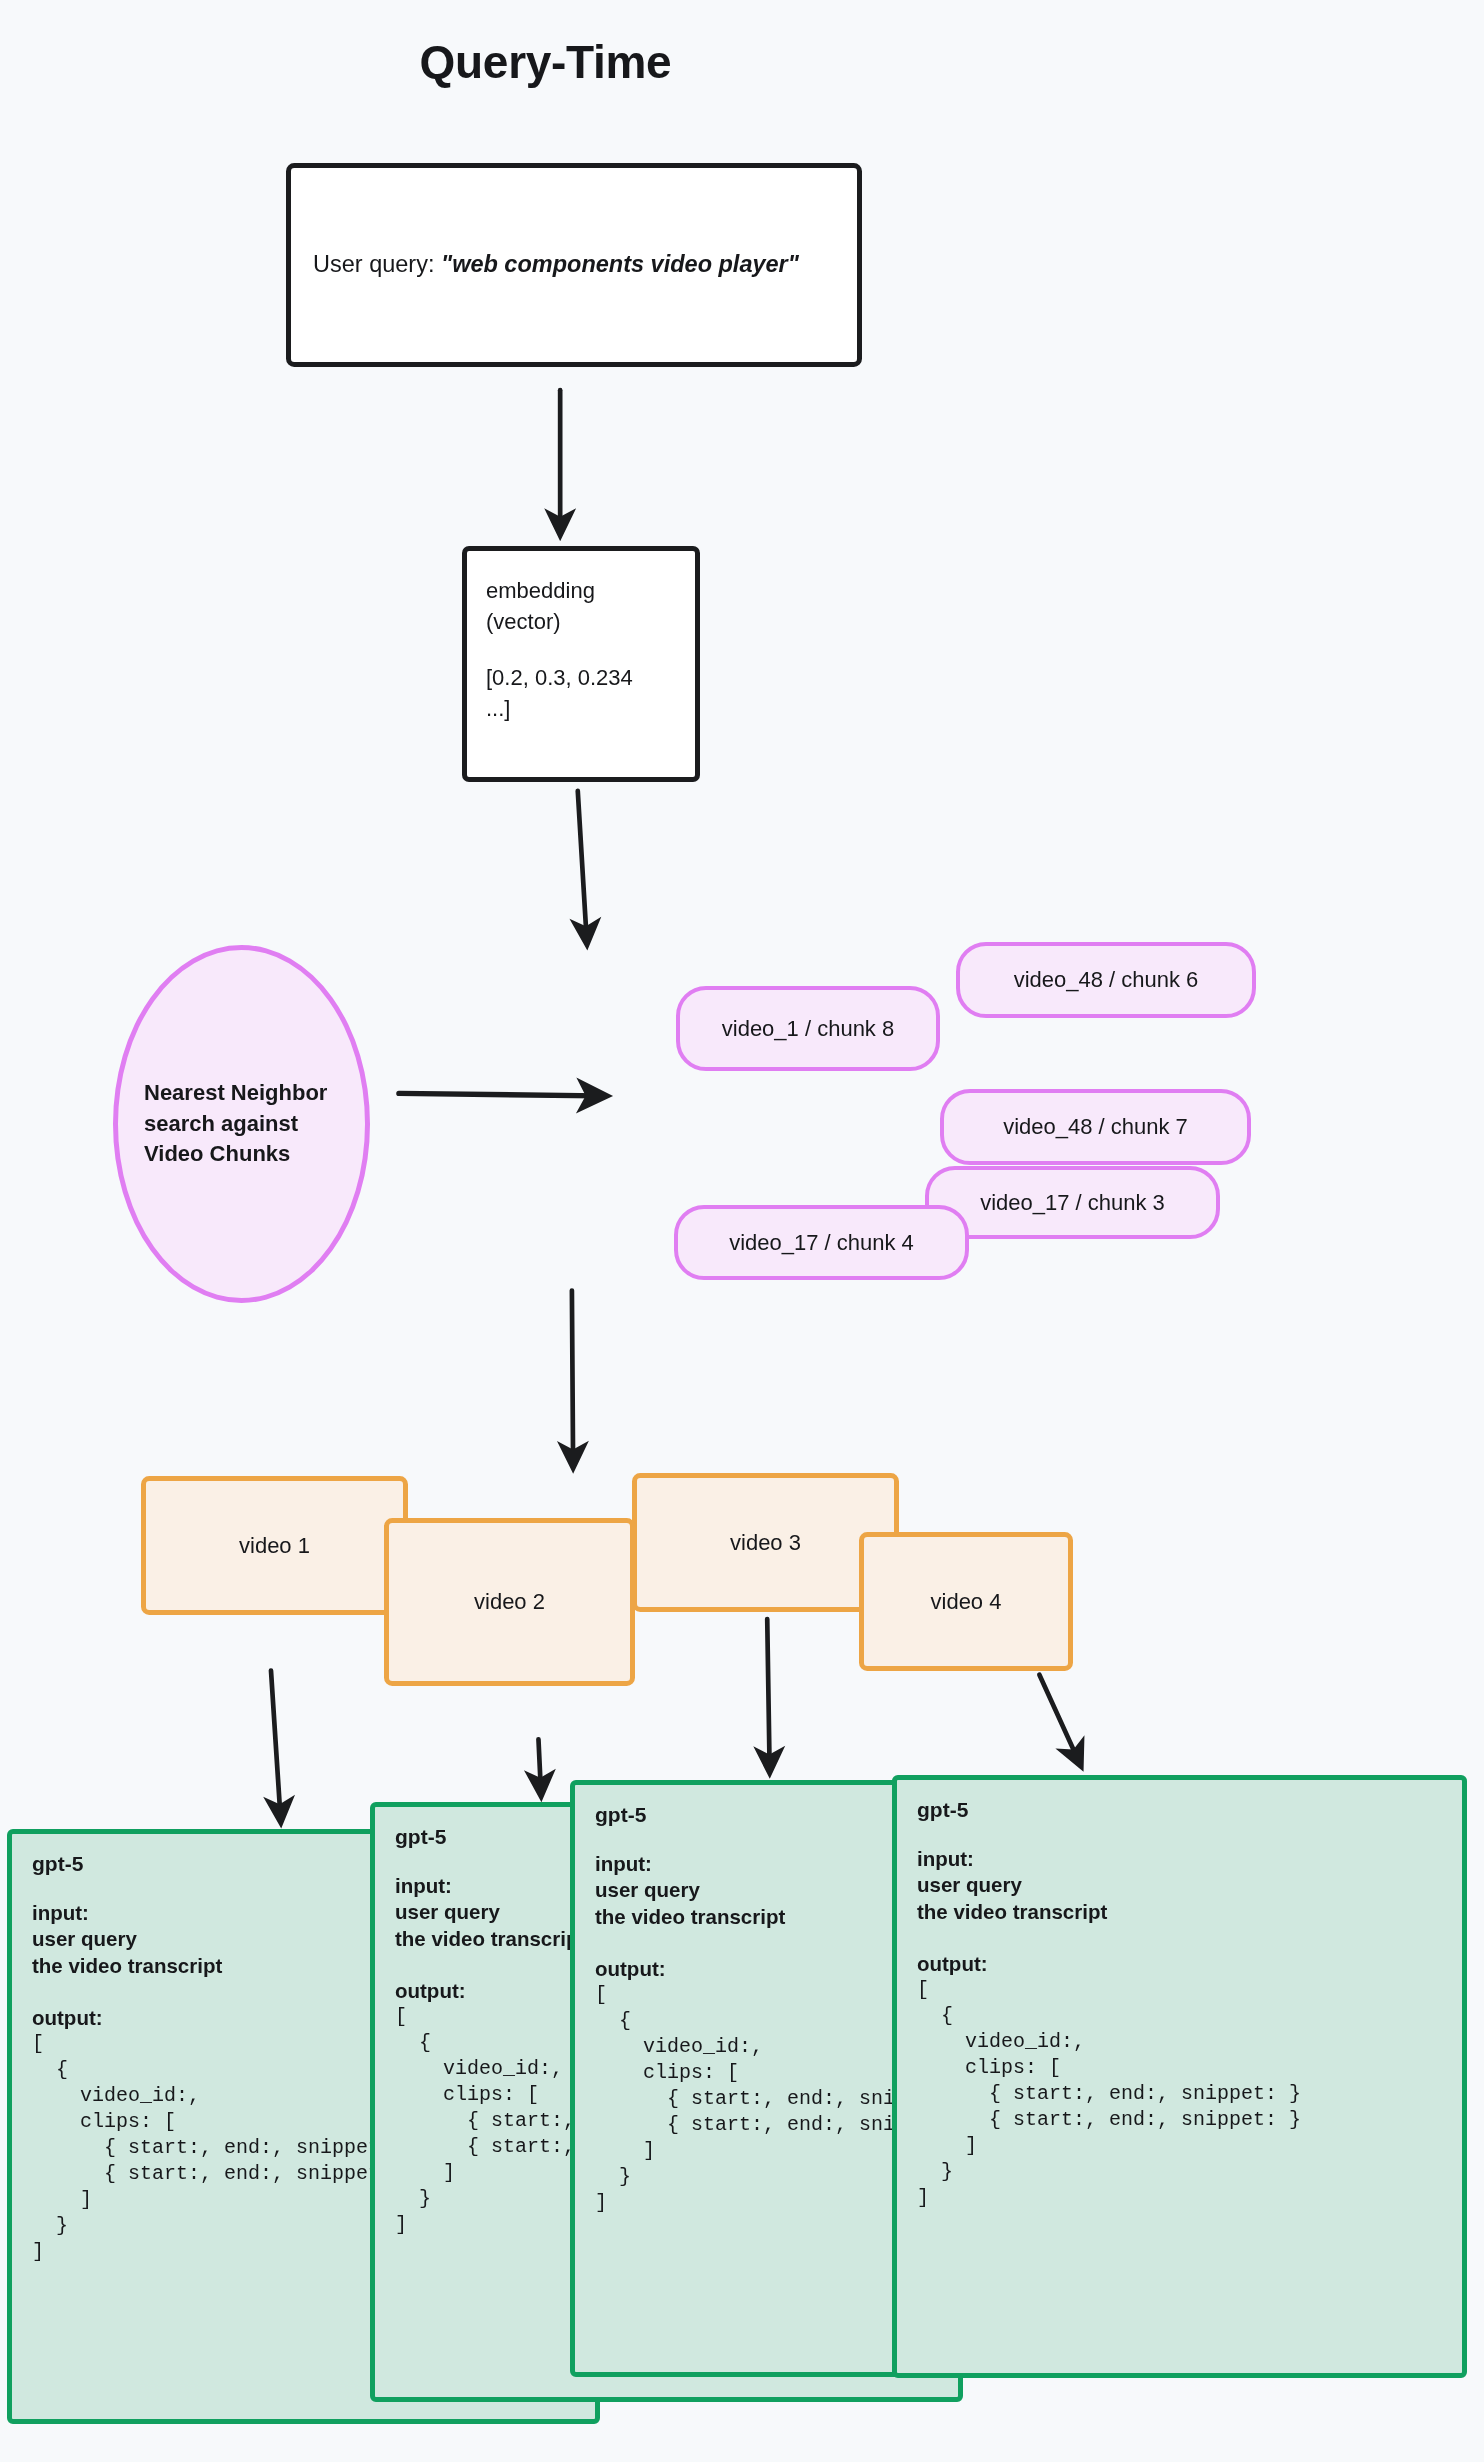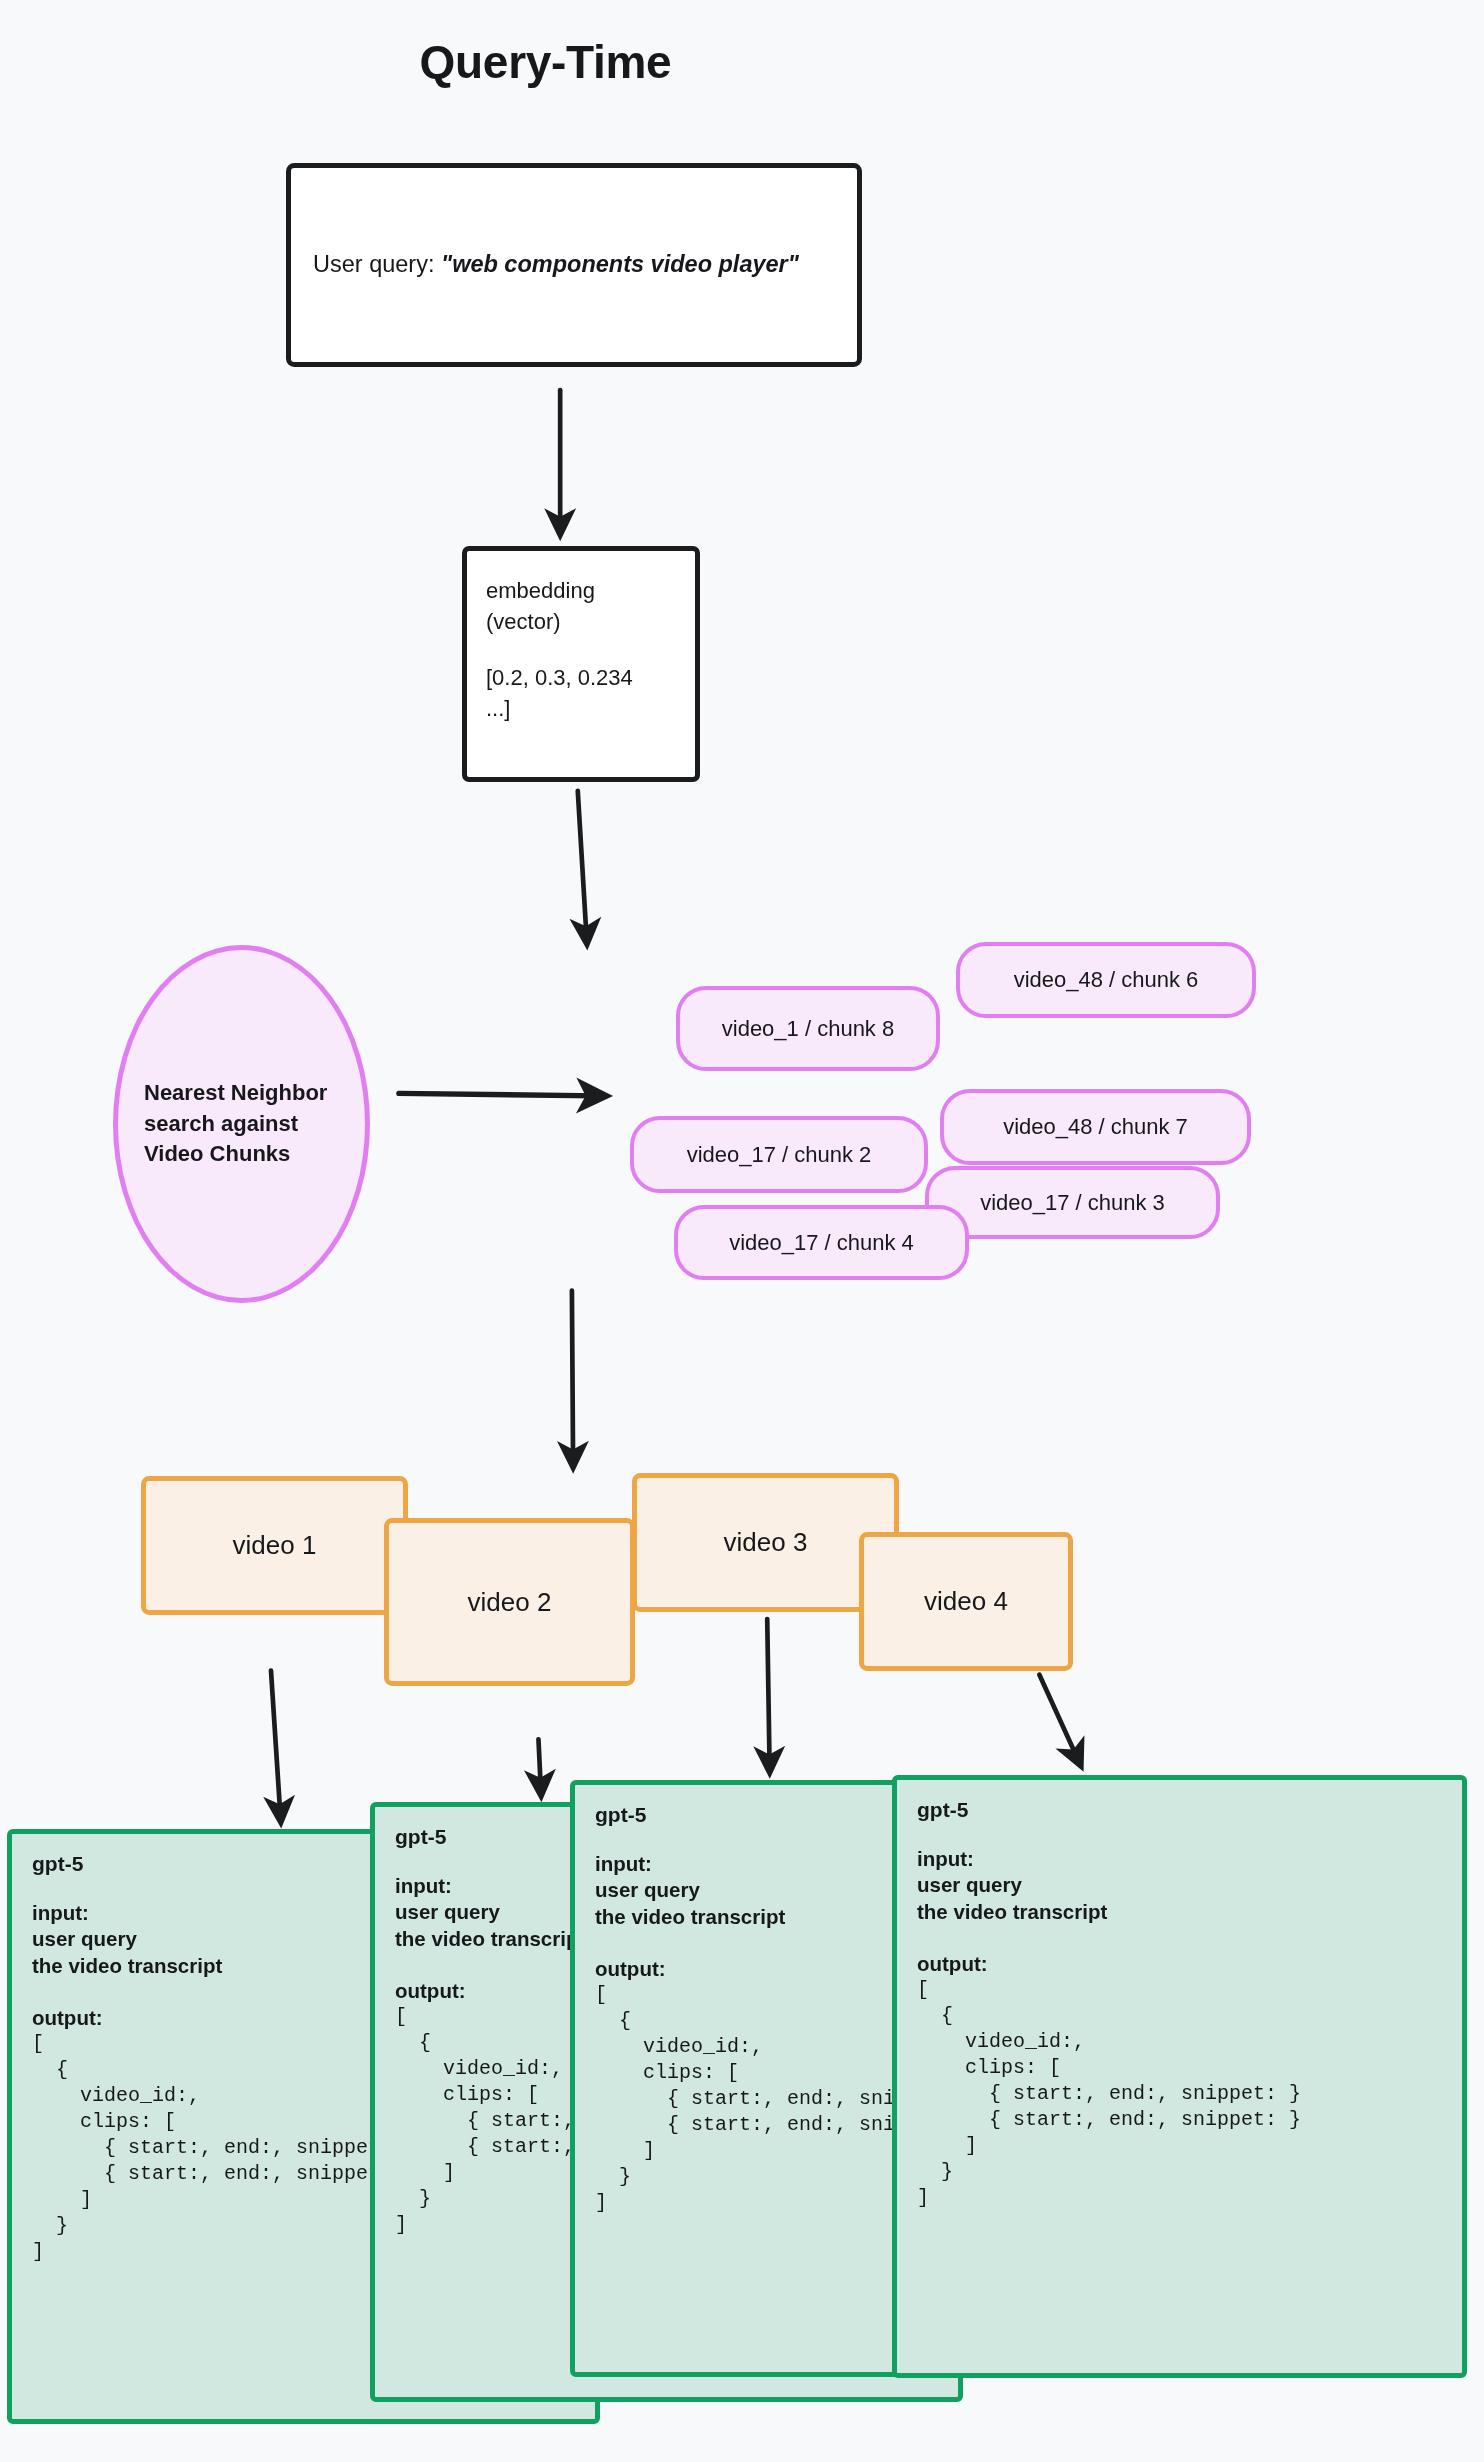--- a/index.html
+++ b/index.html
@@ -111,21 +111,21 @@
   .pill-6 { left: 674px; top: 1205px; width: 295px; height: 75px; }
 
   
   .video-box {
     background: #faf0e6;
     border: 5.3px solid #eda545;
     border-radius: 8.2px;
     display: flex;
     align-items: center;
     justify-content: center;
-    font-size: 26px;
+    font-size: 22px;
     color: #17181b;
   }
   .vid-1 { left: 141px;  top: 1476px; width: 267px; height: 139px; }
   .vid-2 { left: 384px;  top: 1518px; width: 251px; height: 168px; }
   .vid-3 { left: 632px; top: 1473px; width: 267px; height: 139px; }
   .vid-4 { left: 859px; top: 1532px; width: 214px; height: 139px; }
 
   
   .gpt-card {
     background: #d0e8df;
@@ -236,21 +236,20 @@
 
   <div class="abs nn-ellipse">
     <div class="nn-text">Nearest Neighbor
 search against
 Video Chunks</div>
   </div>
 
   <div class="abs chunk-pill pill-1">video_1 / chunk 8</div>
   <div class="abs chunk-pill pill-2">video_48 / chunk 6</div>
   <div class="abs chunk-pill pill-3">video_48 / chunk 7</div>
-  <div class="abs chunk-pill pill-4">video_17 / chunk 2</div>
   <div class="abs chunk-pill pill-5">video_17 / chunk 3</div>
   <div class="abs chunk-pill pill-6">video_17 / chunk 4</div>
 
   <div class="abs video-box vid-1" style="z-index:3">video 1</div>
   <div class="abs video-box vid-2" style="z-index:4">video 2</div>
   <div class="abs video-box vid-3" style="z-index:3">video 3</div>
   <div class="abs video-box vid-4" style="z-index:4">video 4</div>
 
   <div class="abs gpt-card card-1">
     <div class="card-head">gpt-5</div>

